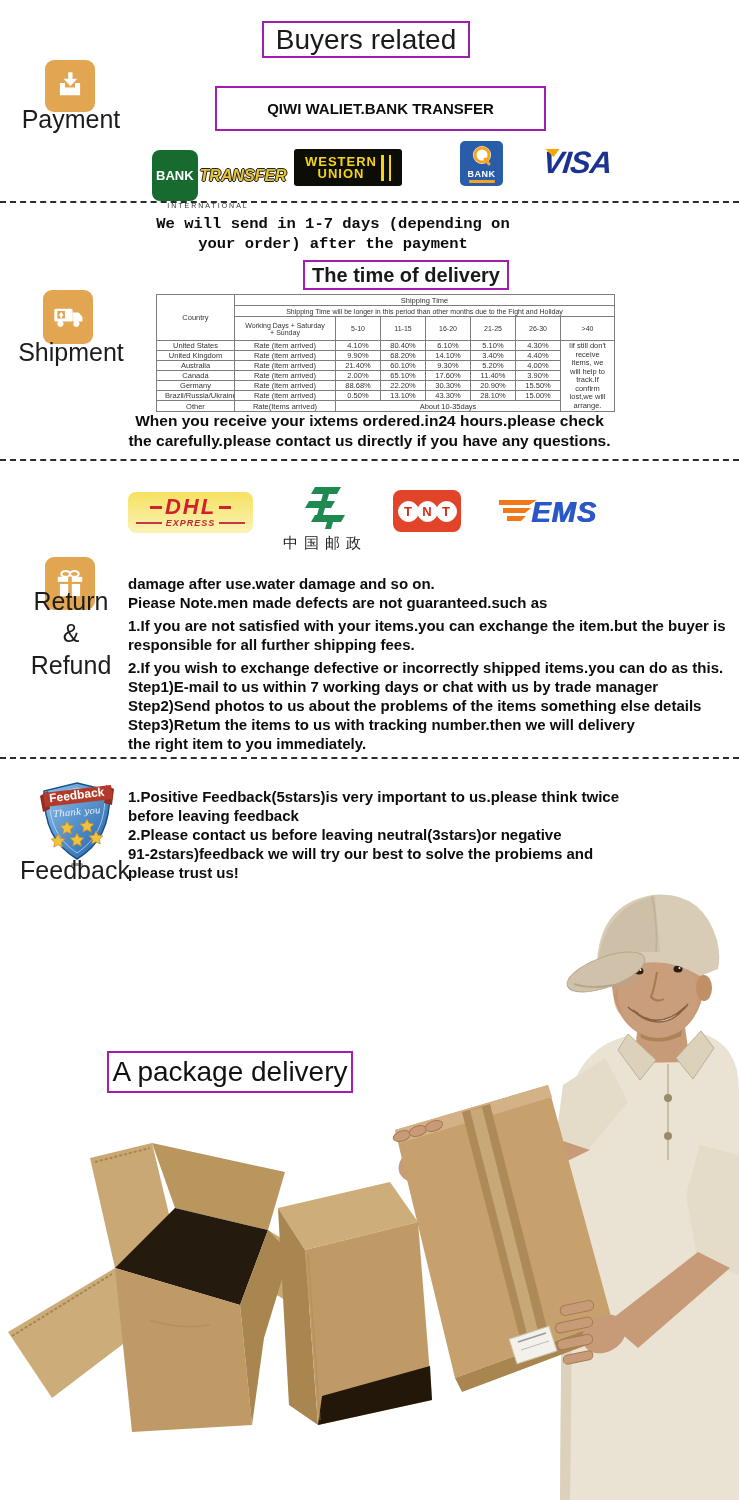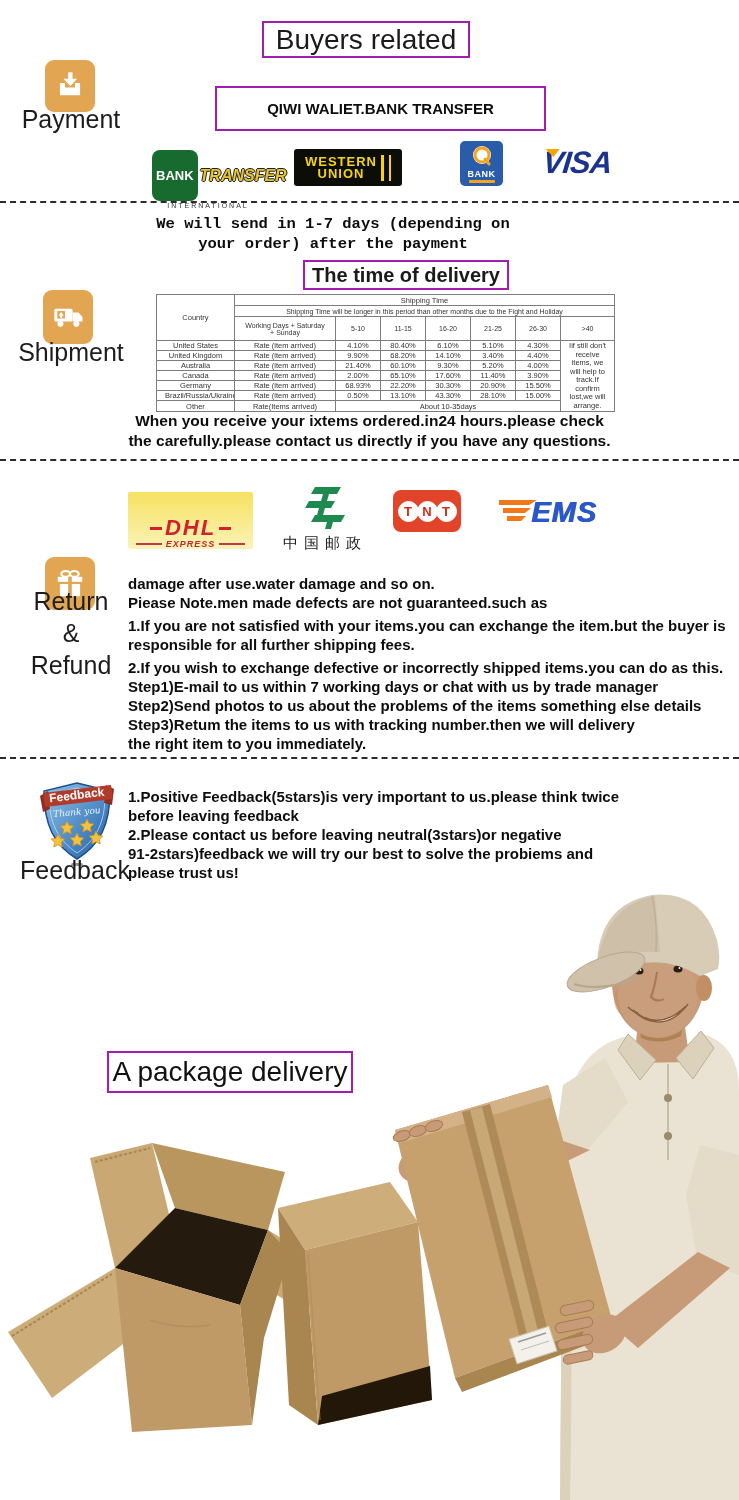--- a/index.html
+++ b/index.html
@@ -33,21 +33,21 @@
   .wu { background:#0d0d08; border-radius:3px; width:108px; height:37px; display:flex; align-items:center; justify-content:center; }
   .wu-text { color:#F5D411; font-weight:bold; font-size:13px; line-height:12px; text-align:center; letter-spacing:1px; }
   .wu-bars { width:10px; height:26px; margin-left:4px; border-left:3px solid #F5D411; border-right:2px solid #F5D411; }
   .qiwi { background:#2A5DA9; border-radius:5px; width:43px; height:45px; display:flex; flex-direction:column; align-items:center; justify-content:flex-start; padding-top:3px; }
   .qiwi-label { color:#fff; font-weight:bold; font-size:9px; margin-top:1px; letter-spacing:0.5px; }
   .qiwi-sub { width:26px; height:3px; background:#F8A51B; border-radius:1px; margin-top:1px; }
   .visa { color:#1B338F; font-weight:900; font-style:italic; font-size:31px; letter-spacing:-1px; transform:skew(-6deg); position:relative; line-height:30px; }
   .visa-flame { position:absolute; left:3px; top:1px; width:0; height:0; border-left:7px solid transparent; border-right:7px solid transparent; border-top:8px solid #F7A600; transform:skew(6deg); }
 
   
-  .dhl { width:125px; height:57px; background:linear-gradient(#F6E161,#FBF3B6); border-radius:2px; display:flex; flex-direction:column; align-items:center; justify-content:flex-end; }
+  .dhl { width:125px; height:41px; background:linear-gradient(#F6E161,#FBF3B6); border-radius:8px; display:flex; flex-direction:column; align-items:center; justify-content:center; }
   .dhl-main { display:flex; align-items:center; color:#D3202F; font-weight:900; font-style:italic; font-size:22px; letter-spacing:2px; line-height:20px; }
   .dhl-dash { width:12px; height:3px; background:#D3202F; margin:0 3px; }
   .dhl-subrow { display:flex; align-items:center; margin-top:1px; }
   .dhl-line { width:26px; height:1.5px; background:#C43A44; margin:0 4px; }
   .dhl-express { color:#C22735; font-style:italic; font-size:9px; font-weight:bold; letter-spacing:1px; }
   .cnpost { display:flex; flex-direction:column; align-items:center; }
   .cnpost-name { font-size:15px; color:#1c1c1c; letter-spacing:6px; margin-top:3px; font-family:"DejaVu Sans", sans-serif; }
   .tnt { width:68px; height:42px; background:#E2442A; border-radius:8px; display:flex; align-items:center; justify-content:center; }
   .tnt-circ { width:21px; height:21px; background:#fff; border-radius:50%; display:flex; align-items:center; justify-content:center; color:#D42B16; font-weight:900; font-size:13px; margin:0 -1px; border:1.5px solid #fff; }
   .ems { display:flex; align-items:center; }
@@ -193,21 +193,21 @@
       <td>Rate (item arrived)</td>
       <td>2.00%</td>
       <td>65.10%</td>
       <td>17.60%</td>
       <td>11.40%</td>
       <td>3.90%</td>
     </tr>
     <tr class="r-data">
       <td>Germany</td>
       <td>Rate (item arrived)</td>
-      <td>68.93%</td>
+      <td>88.68%</td>
       <td>22.20%</td>
       <td>30.30%</td>
       <td>20.90%</td>
       <td>15.50%</td>
     </tr>
     <tr class="r-data">
       <td>Brazil/Russia/Ukraine</td>
       <td>Rate (item arrived)</td>
       <td>0.50%</td>
       <td>13.10%</td>

